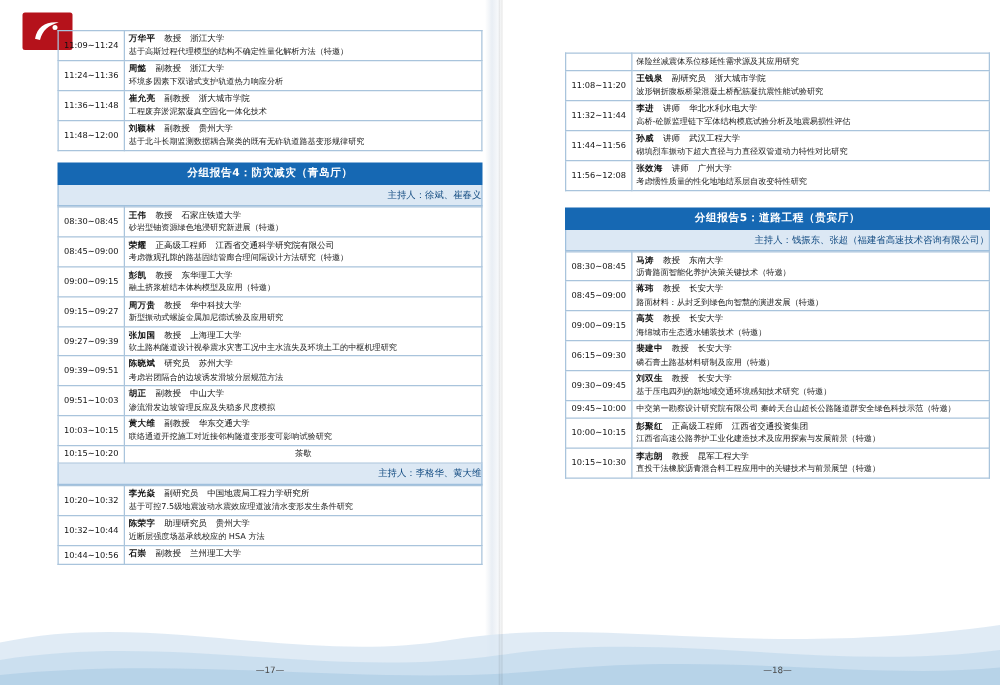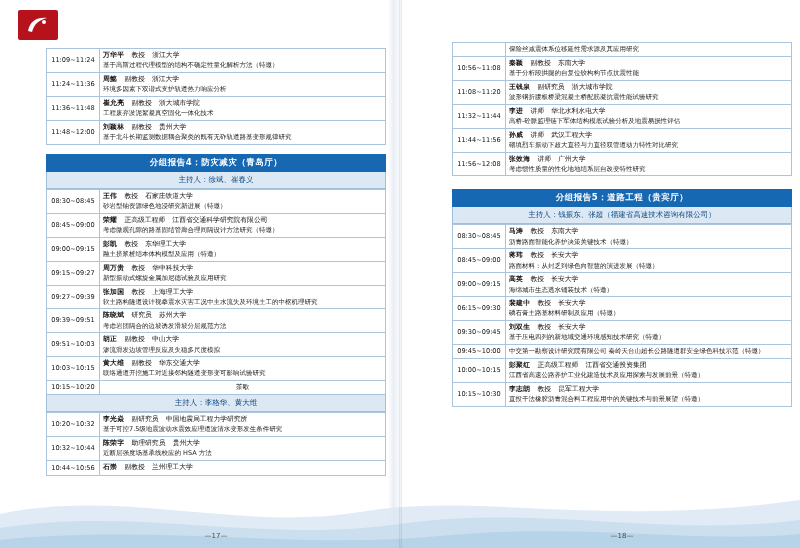--- a/index.html
+++ b/index.html
@@ -36,21 +36,21 @@
   .col-left{left:46px;}
   .col-right{left:452px;}
   .section-title{
     background:#1668b3;color:#ffffff;
     font-size:8.5px;font-weight:bold;
     text-align:center;padding:3px 11px;margin:0;
     letter-spacing:.5px;
   }
   .chair{
     background:#dce8f4;color:#114a80;
-    font-size:7.5px;text-align:center;padding:3px 0;
+    font-size:7.5px;text-align:right;padding:3px 0;
     border-left:1px solid #9fc0dd;border-right:1px solid #9fc0dd;
     border-bottom:1px solid #9fc0dd;
   }
   table.sched{
     border-collapse:collapse;width:100%;table-layout:fixed;
   }
   table.sched td{
     border:1px solid #a9c4dc;
     vertical-align:middle;
     padding:2px 3px;
@@ -88,21 +88,21 @@
 
   <div class="spine"></div>
 
   <div class="logo">
     <svg viewBox="0 0 26 20" xmlns="http://www.w3.org/2000/svg">
       <path d="M3 16 C5 6 12 2 22 3 C14 5 9 9 7 17 Z" fill="#ffffff"></path>
       <circle cx="19" cy="7" r="2" fill="#ffffff"></circle>
     </svg>
   </div>
 
-  <div class="col col-left" style="top:48px;">
+  <div class="col col-left" style="top:24px;">
 
     <table class="sched">
       <tbody>
         <tr>
           <td class="time">11:09~11:24</td>
           <td>
             <div class="spk">
               <span class="name">万华平</span>
               <span class="rank">教授</span>
               <span class="org">浙江大学</span>
@@ -295,31 +295,20 @@
 
     <table class="sched">
       <tbody>
         <tr>
           <td class="time"></td>
           <td>
             <div class="ttl">保险丝减震体系位移延性需求源及其应用研究</div>
           </td>
         </tr>
         <tr>
-          <td class="time">10:56~11:08</td>
-          <td>
-            <div class="spk">
-              <span class="name">秦颖</span>
-              <span class="rank">副教授</span>
-              <span class="org">东南大学</span>
-            </div>
-            <div class="ttl">基于分析段拱腿的自复位铰构构节点抗震性能</div>
-          </td>
-        </tr>
-        <tr>
           <td class="time">11:08~11:20</td>
           <td>
             <div class="spk">
               <span class="name">王钱泉</span>
               <span class="rank">副研究员</span>
               <span class="org">浙大城市学院</span>
             </div>
             <div class="ttl">波形钢折腹板桥梁混凝土桥配筋凝抗震性能试验研究</div>
           </td>
         </tr>

